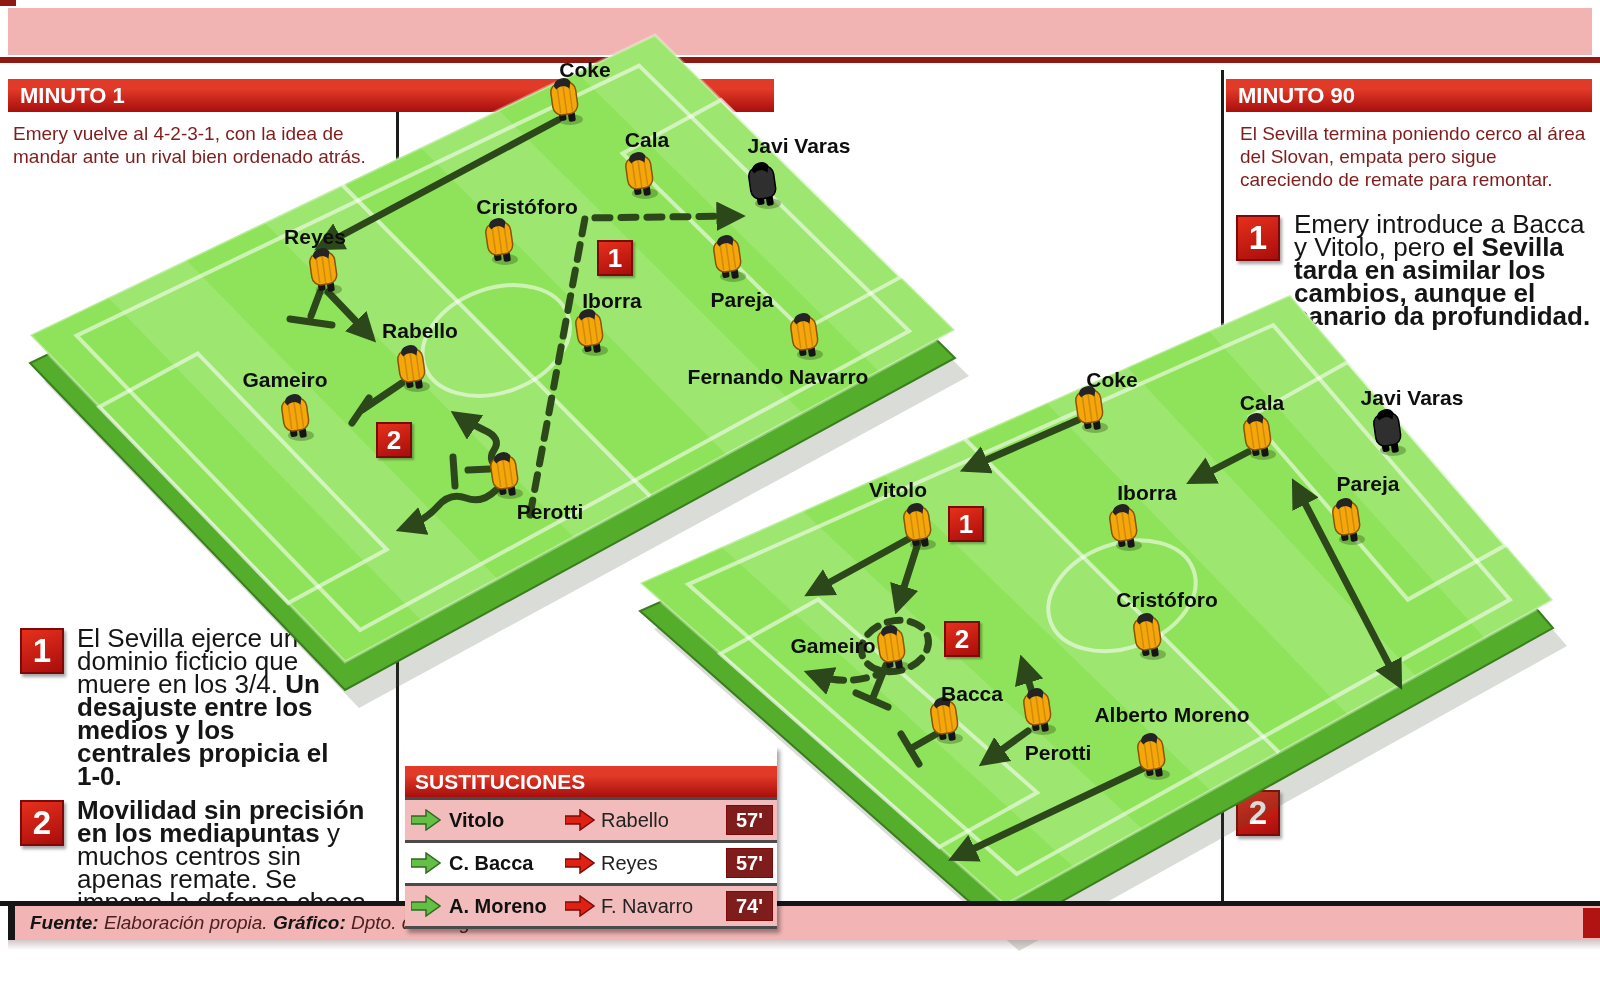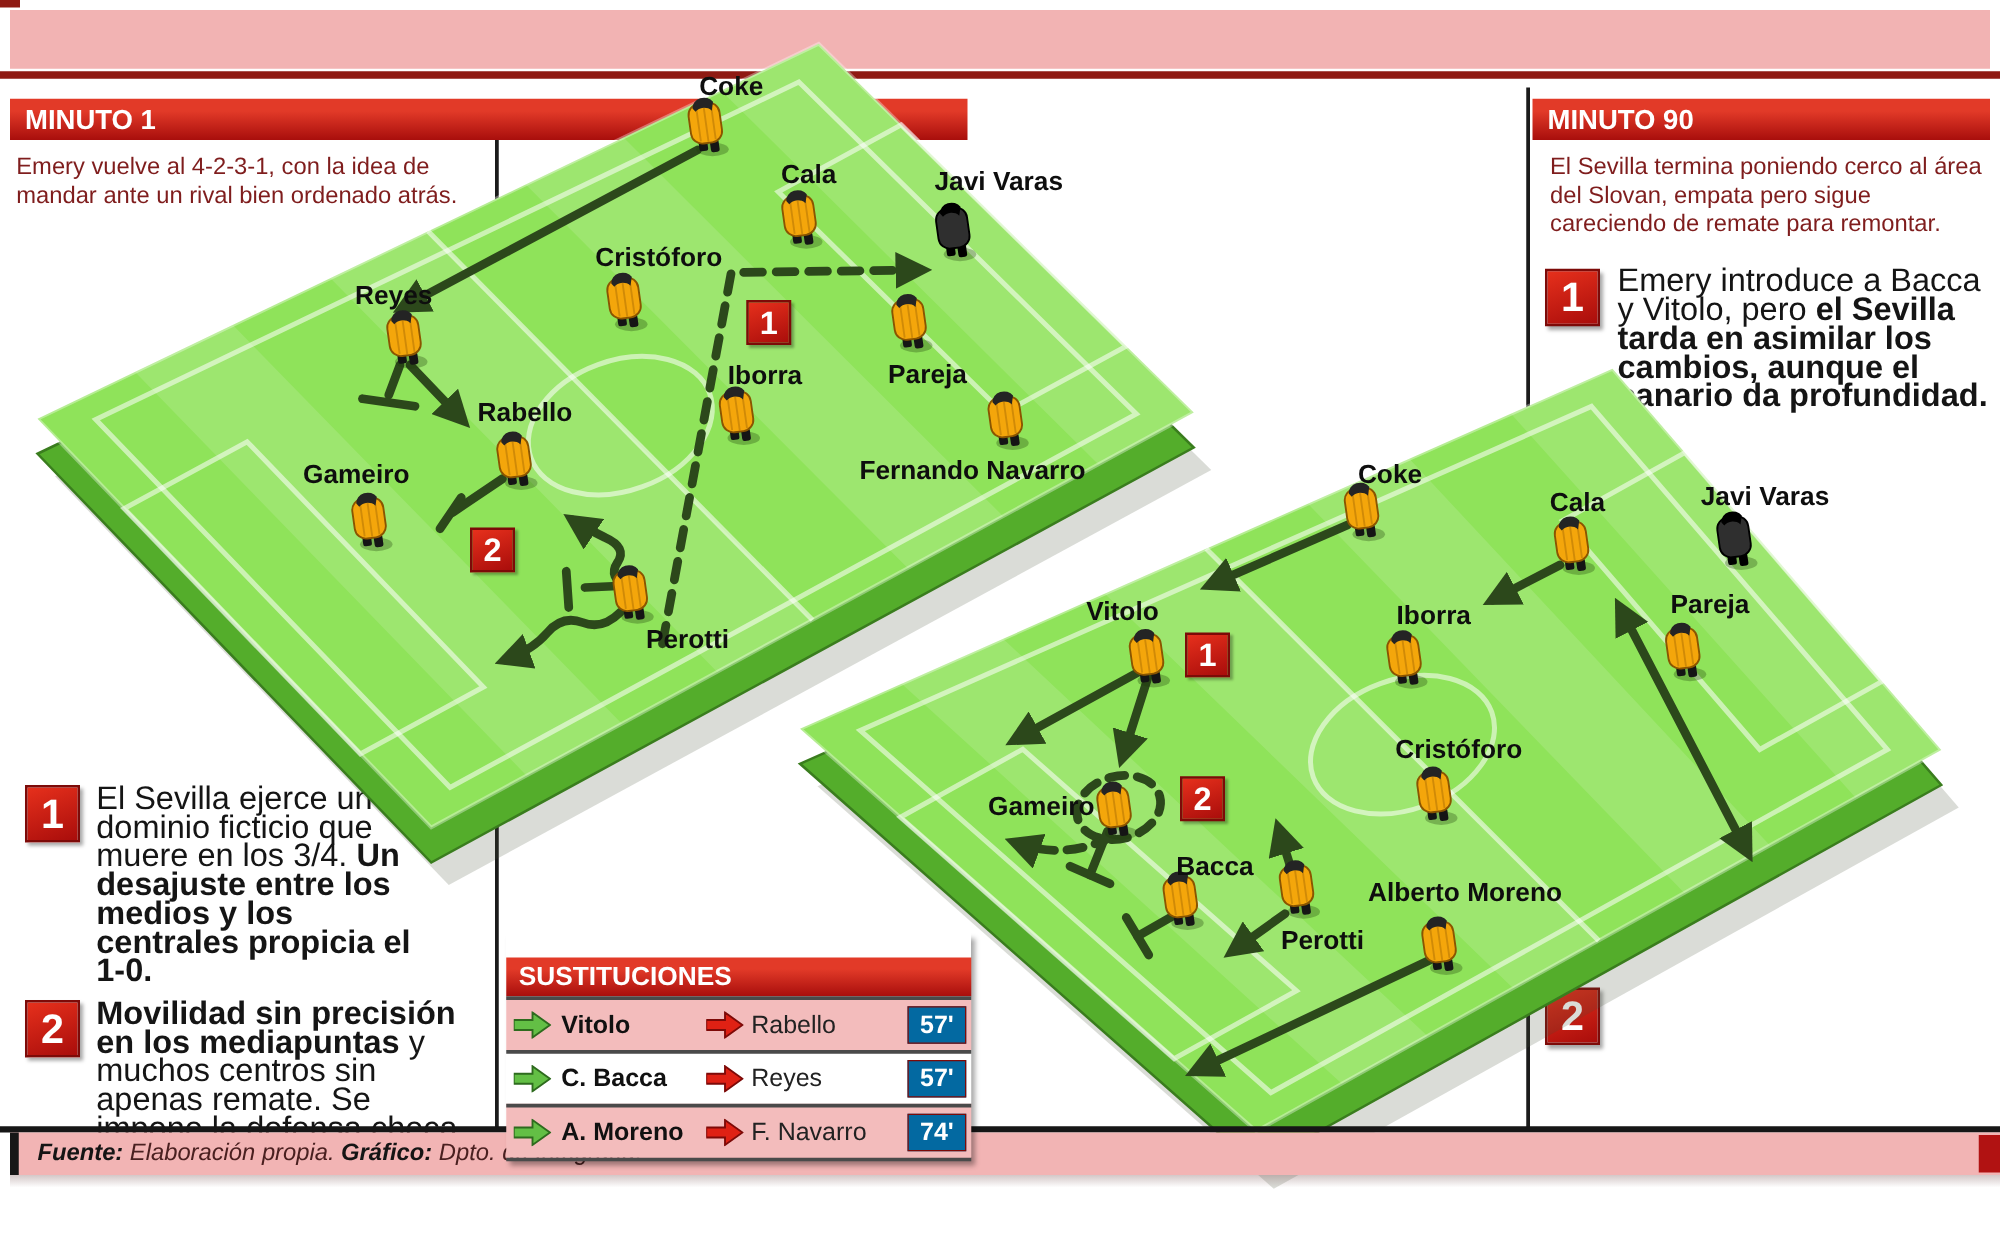--- a/index.html
+++ b/index.html
@@ -42,21 +42,21 @@
           box-shadow:2px 2px 2px rgba(0,0,0,.3);}
   
   .subtable{position:absolute;left:405px;top:746px;width:372px;z-index:6;
             box-shadow:3px 4px 4px rgba(0,0,0,.35);border-bottom:3px solid #4a4a4a;}
   .subhead{height:31px;background:linear-gradient(180deg,#e23a28 30%,#a80e0c);color:#fff;
            font-weight:bold;font-size:21px;line-height:31px;padding-left:10px;margin-top:20px;}
   .subrow{height:40px;display:flex;align-items:center;border-top:3px solid #4a4a4a;padding-left:6px;box-sizing:content-box;}
   .subrow.pink{background:#f3bcbc;} .subrow.white{background:#ffffff;}
   .sub-in{width:116px;font-weight:bold;font-size:20px;color:#111;margin-left:8px;}
   .sub-out{width:108px;font-size:20px;color:#222;margin-left:6px;}
-  .sub-min{width:47px;height:30px;background:#0369a1;border:1px solid #7d0a08;box-sizing:border-box;
+  .sub-min{width:47px;height:30px;background:#7f1d1d;border:1px solid #7d0a08;box-sizing:border-box;
            color:#fff;font-weight:bold;font-size:20px;text-align:center;line-height:28px;
            margin-left:auto;margin-right:4px;}
   
   .footer-line{left:0;top:901px;width:1600px;height:5px;background:#161616;z-index:3;}
   .footer-bar{left:8px;top:906px;width:1592px;height:34px;background:#f2b4b4;z-index:3;}
   .footer-edge{position:absolute;left:0;top:0;width:7px;height:34px;background:#161616;}
   .footer-red{position:absolute;right:0;top:2px;width:17px;height:30px;background:#b11212;}
   .footer-text{position:absolute;left:22px;top:0;font-size:19px;line-height:34px;color:#4a2020;font-style:italic;}
   .footer-text b{color:#151515;}
   .footer-shadow{left:8px;top:940px;width:1592px;height:10px;z-index:3;

